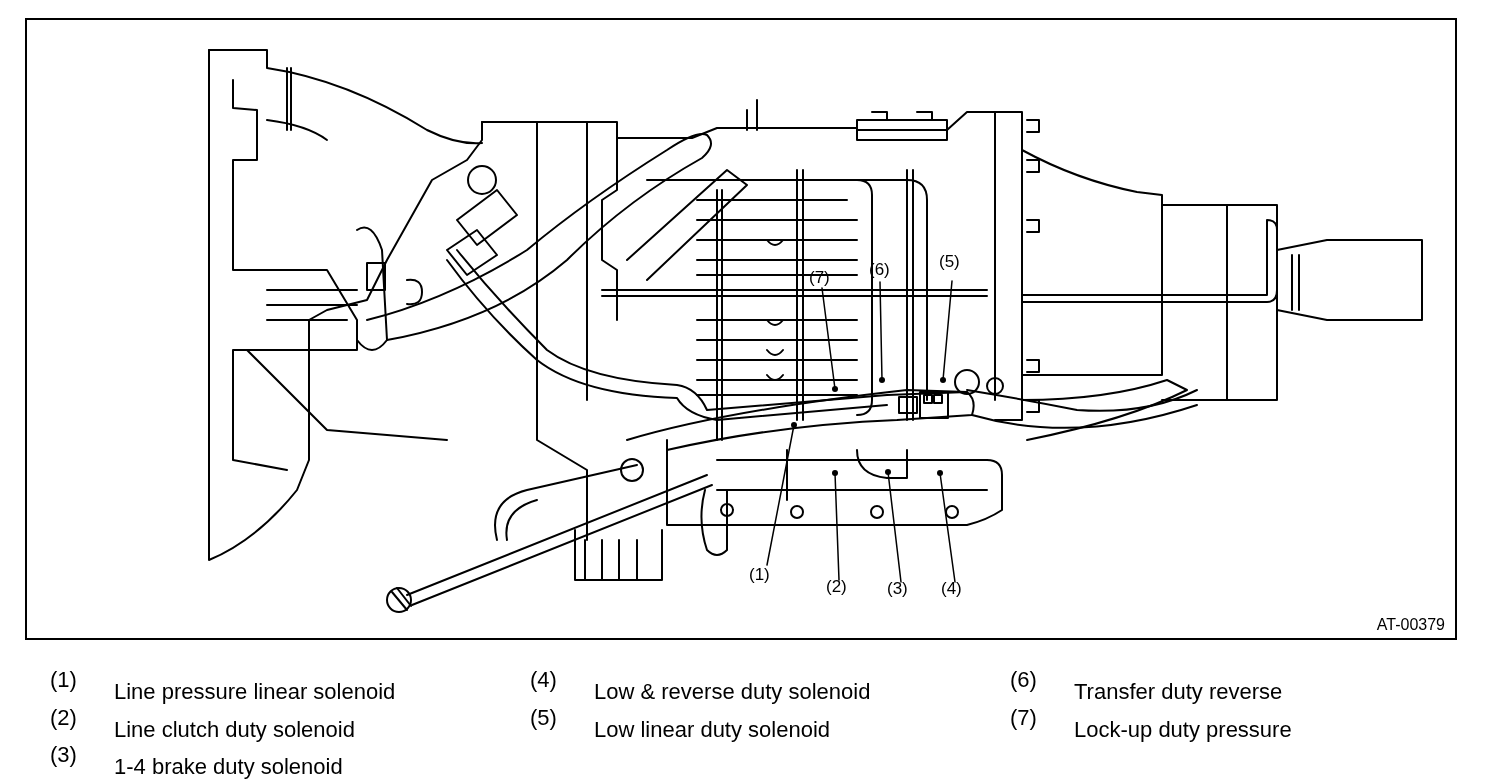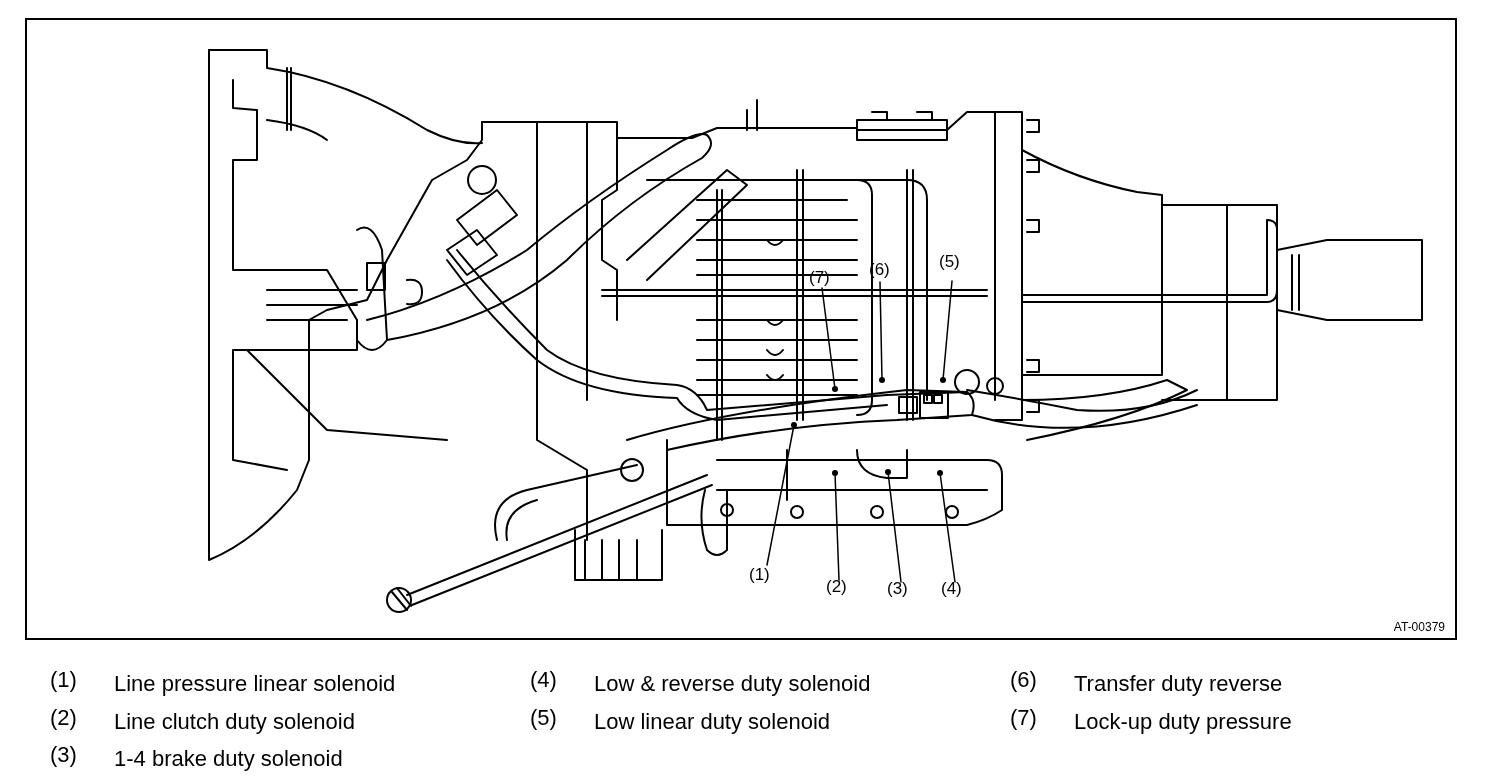--- a/index.html
+++ b/index.html
@@ -1,23 +1,23 @@
 <!DOCTYPE html>
 <html><head>
 <meta charset="utf-8">
 <style>
   html,body{margin:0;padding:0;background:#ffffff;}
   body{width:1504px;height:782px;position:relative;overflow:hidden;font-family:"Liberation Sans",sans-serif;color:#000;}
   #figure-frame{position:absolute;left:25px;top:18px;width:1432px;height:622px;border:2px solid #000;box-sizing:border-box;background:#fff;}
   #figure-frame svg{position:absolute;left:0;top:0;}
   .callout{position:absolute;font-size:17px;line-height:17px;}
-  #figure-code{position:absolute;right:10px;bottom:4px;font-size:12px;}
+  #figure-code{position:absolute;right:10px;bottom:4px;font-size:16px;}
   .legend-item{position:absolute;font-size:22px;line-height:24px;white-space:nowrap;}
   .legend-num{position:absolute;left:0;top:0;}
-  .legend-text{position:absolute;left:64px;top:4px;}
+  .legend-text{position:absolute;left:64px;top:12px;}
 </style>
 </head>
 <body>
 
 <div id="figure-frame">
   <svg width="1432" height="622" viewBox="0 0 1432 622" fill="none" stroke="#000" stroke-width="2" stroke-linejoin="round" stroke-linecap="round">
 
     <g>
       <path d="M182 30 L182 540 Q230 520 270 470 L282 440 L282 300 L300 290 L340 280 L360 240 L405 160 L440 140 L455 120 L455 102"></path>
       <path d="M182 30 L240 30 L240 48 Q320 60 400 110 Q430 125 455 123"></path>

